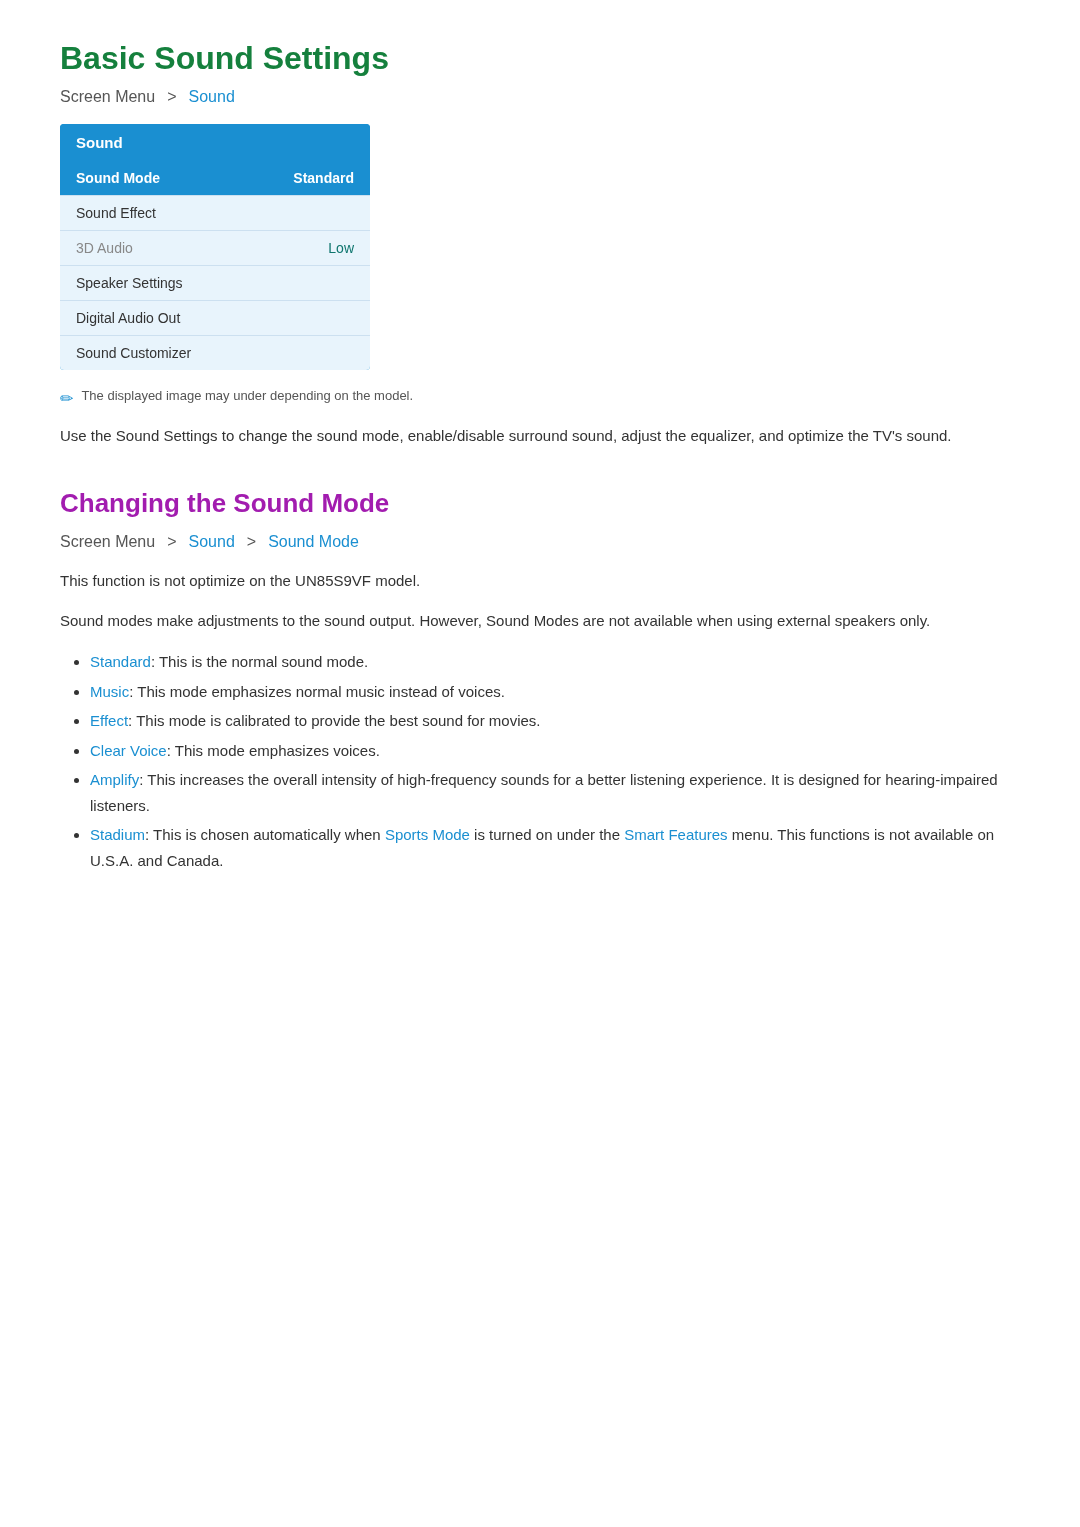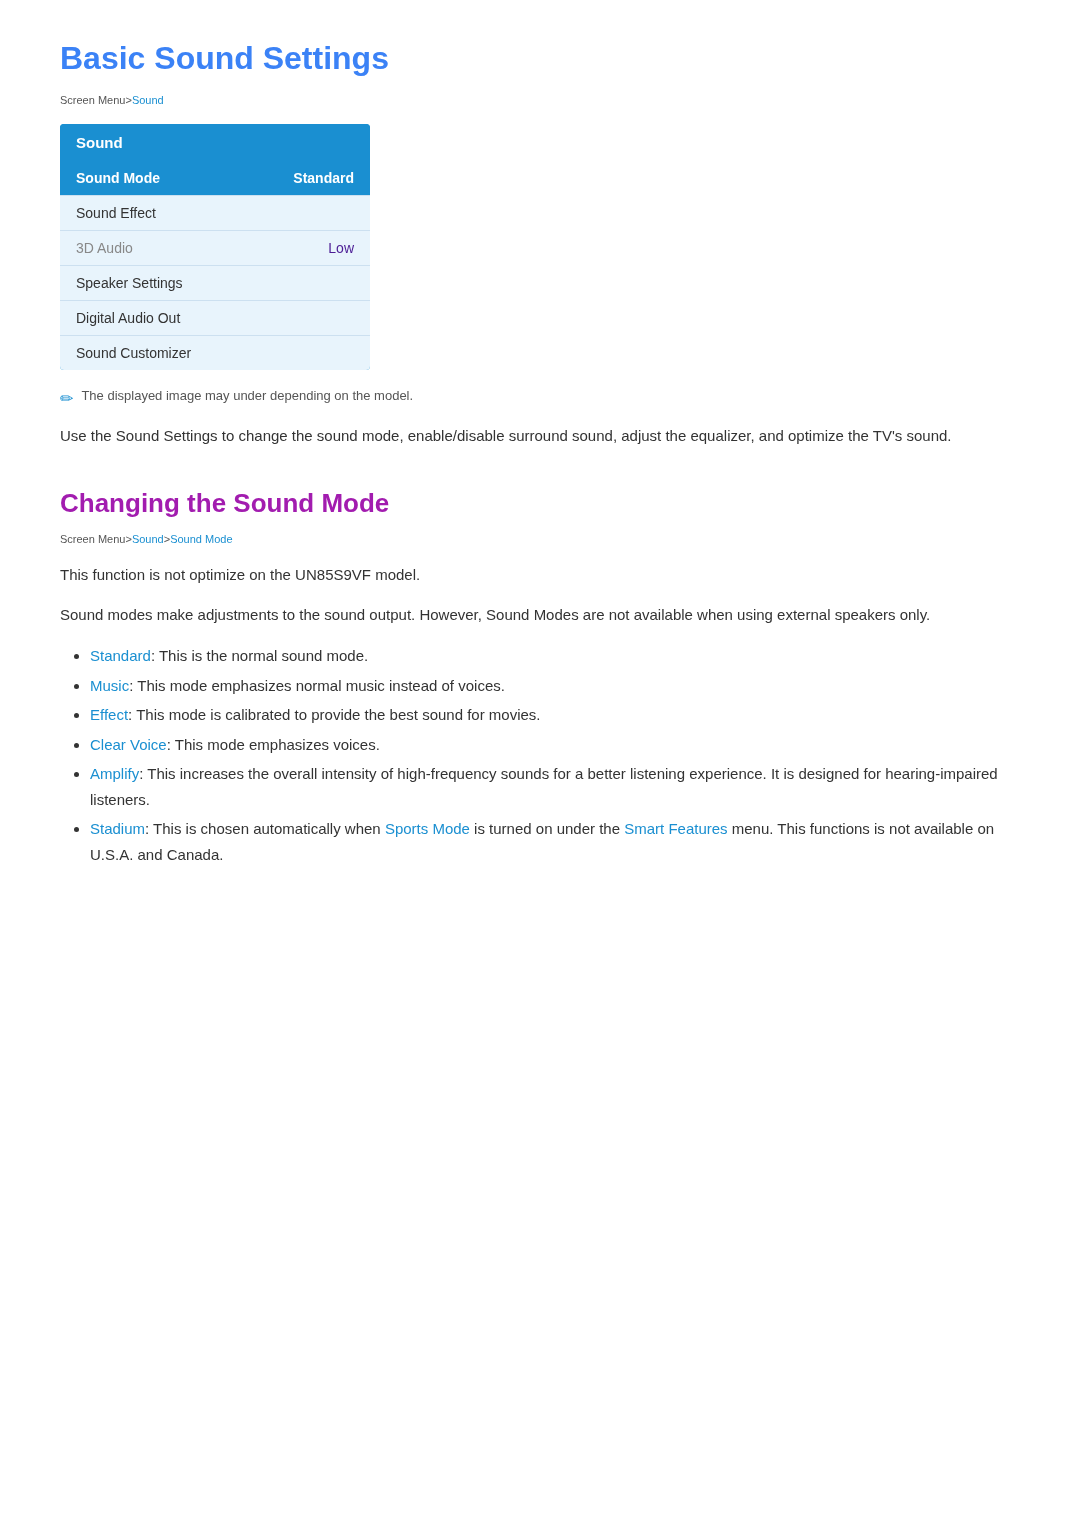--- a/index.html
+++ b/index.html
@@ -7,37 +7,37 @@
       font-family: Arial, sans-serif;
       font-size: 15px;
       color: #333;
       background: #fff;
       padding: 40px 60px;
       max-width: 1080px;
     }
     h1 {
       font-size: 32px;
       font-weight: bold;
-      color: #3b82f6;
-      margin-bottom: 17px;
+      color: #15803d;
+      margin-bottom: 11px;
     }
     h2 {
       font-size: 26px;
       font-weight: bold;
       color: #a21caf;
       margin-bottom: 14px;
       margin-top: 40px;
     }
     .breadcrumb {
-      font-size: 11px;
+      font-size: 16px;
       color: #555;
       margin-bottom: 18px;
       display: flex;
       align-items: center;
-      gap: 0;
+      gap: 12px;
     }
     .breadcrumb .link {
       color: #1a8fd1;
     }
     .breadcrumb .sep {
       color: #555;
     }
     .menu-box {
       background: #1a8fd1;
       border: none;
@@ -66,21 +66,21 @@
     }
     .menu-item.active {
       background: #1a8fd1;
       color: #fff;
       font-weight: bold;
     }
     .menu-item.active .value {
       color: #fff;
     }
     .menu-item .value {
-      color: #4c1d95;
+      color: #0f766e;
     }
     .menu-item.dim {
       color: #888;
     }
     .menu-item:last-child {
       border-bottom: none;
     }
     .note {
       display: flex;
       align-items: flex-start;

